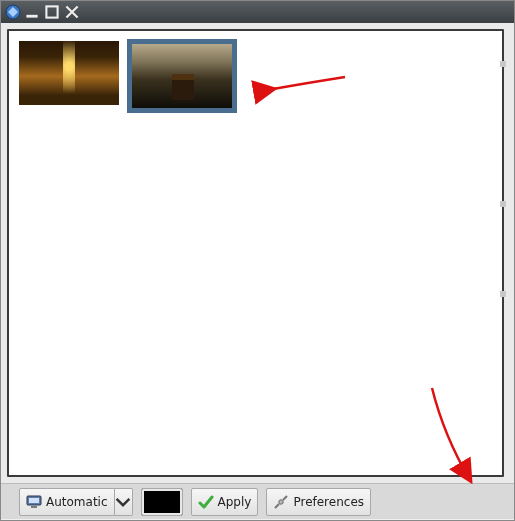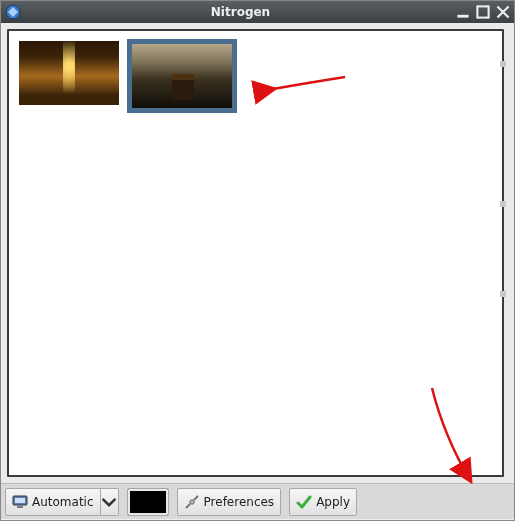--- a/index.html
+++ b/index.html
@@ -28,21 +28,21 @@
   .thumb1 .thumb-inner { background: linear-gradient(#2a1705 0%, #3a2408 25%, #a56a1e 55%, #3a2408 85%); position: relative; }
   .thumb1 .thumb-inner::before { content:""; position:absolute; left: 44px; top: 0; width: 12px; height: 64px; background: radial-gradient(circle at 50% 40%, #ffd96b 10%, rgba(255,217,107,0) 70%); }
   .thumb2 .thumb-inner { background: linear-gradient(#b6a98b 0%, #7b6f55 30%, #3b321f 55%, #0f0d08 100%); position: relative; }
   .thumb2 .thumb-inner::after { content:""; position:absolute; left: 40px; top: 30px; width: 22px; height: 20px; background: #2a1b0c; border-top: 6px solid #4e3110; }
 
   
   .arrow { position: absolute; pointer-events: none; }
   .arrow svg { overflow: visible; }
 
   
-  .toolbar { height: 36px; background: #d9d9d9; display: flex; align-items: center; padding: 3px 4px; gap: 8px; border-top: 1px solid #bbb; }
+  .toolbar { height: 36px; background: #d9d9d9; display: flex; align-items: center; padding: 3px 18px; gap: 8px; border-top: 1px solid #bbb; }
   .btn-group { display: flex; }
   .btn { height: 28px; background: linear-gradient(#f6f6f6, #e2e2e2); border: 1px solid #a8a8a8; border-radius: 2px; display: flex; align-items: center; padding: 0 6px; gap: 4px; font-size: 12px; color: #222; cursor: pointer; }
   .btn-drop { width: 18px; padding: 0; justify-content: center; border-left: none; border-top-left-radius: 0; border-bottom-left-radius: 0; }
   .btn-main { border-top-right-radius: 0; border-bottom-right-radius: 0; }
   .color-swatch { height: 28px; width: 42px; background: #000; border: 1px solid #a8a8a8; border-radius: 2px; cursor: pointer; box-shadow: inset 0 0 0 2px #e8e8e8; }
 
   .icon { display: inline-flex; width: 16px; height: 16px; }
   .icon svg { width: 100%; height: 100%; }
 
   
@@ -53,21 +53,20 @@
 
 <div class="titlebar">
   <div class="tb-left">
     <span class="icon app-icon">
       <svg viewBox="0 0 16 16">
           <circle cx="8" cy="8" r="7" fill="#3a78c4" stroke="#1c3a63"></circle>
           <path d="M3 8 L8 3 L13 8 L8 13 Z" fill="#a8d0ff"></path>
         </svg>
     </span>
   </div>
-  <div class="tb-title">Nitrogen</div>
   <div class="win-controls">
     <span class="win-btn">
       <svg viewBox="0 0 10 10">
           <rect x="1" y="7" width="8" height="2" fill="#eee"></rect>
         </svg>
     </span>
     <span class="win-btn">
       <svg viewBox="0 0 10 10">
           <rect x="1" y="1" width="8" height="8" fill="none" stroke="#eee" stroke-width="1.5"></rect>
         </svg>
@@ -140,30 +139,30 @@
       </span>
     </div>
   </div>
 
 
   <div class="color-swatch" title="#000000"></div>
 
   <div class="btn">
     <span class="icon">
       <svg viewBox="0 0 16 16">
+          <path d="M2 9 L6 13 L14 3" fill="none" stroke="#3fae3f" stroke-width="3" stroke-linecap="round" stroke-linejoin="round"></path>
+        </svg>
+    </span>
+    <span>Apply</span>
+  </div>
+
+  <div class="btn">
+    <span class="icon">
+      <svg viewBox="0 0 16 16">
           <path d="M3 13 L6 10 M5 11 L2 14" stroke="#777" stroke-width="2"></path>
           <path d="M13 3 L10 6 M11 5 L14 2" stroke="#777" stroke-width="2"></path>
           <circle cx="8" cy="8" r="2.2" fill="#bbb" stroke="#666"></circle>
         </svg>
     </span>
     <span>Preferences</span>
   </div>
 
-  <div class="btn">
-    <span class="icon">
-      <svg viewBox="0 0 16 16">
-          <path d="M2 9 L6 13 L14 3" fill="none" stroke="#3fae3f" stroke-width="3" stroke-linecap="round" stroke-linejoin="round"></path>
-        </svg>
-    </span>
-    <span>Apply</span>
-  </div>
-
 </div>
 
 </body></html>

